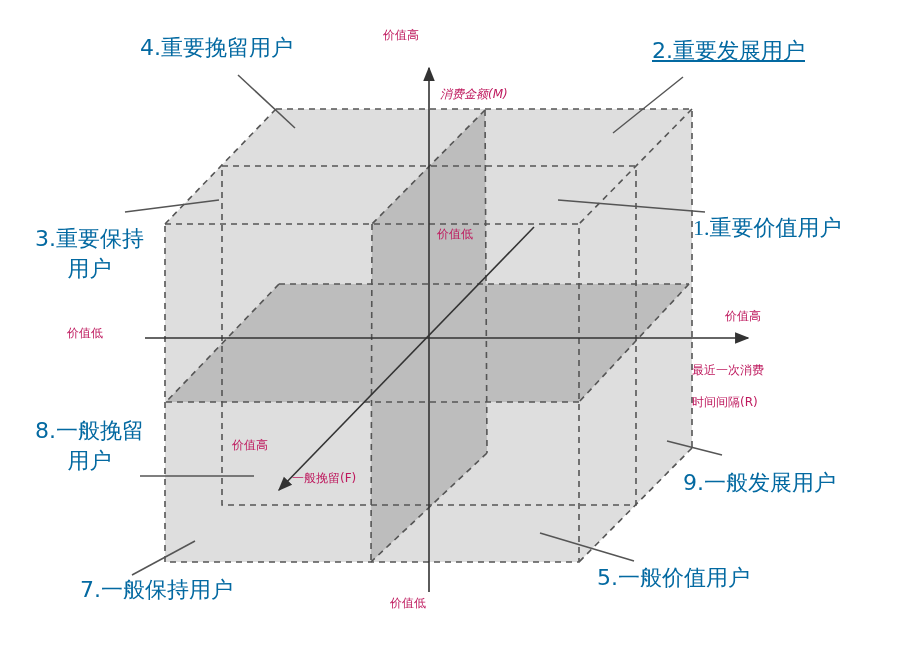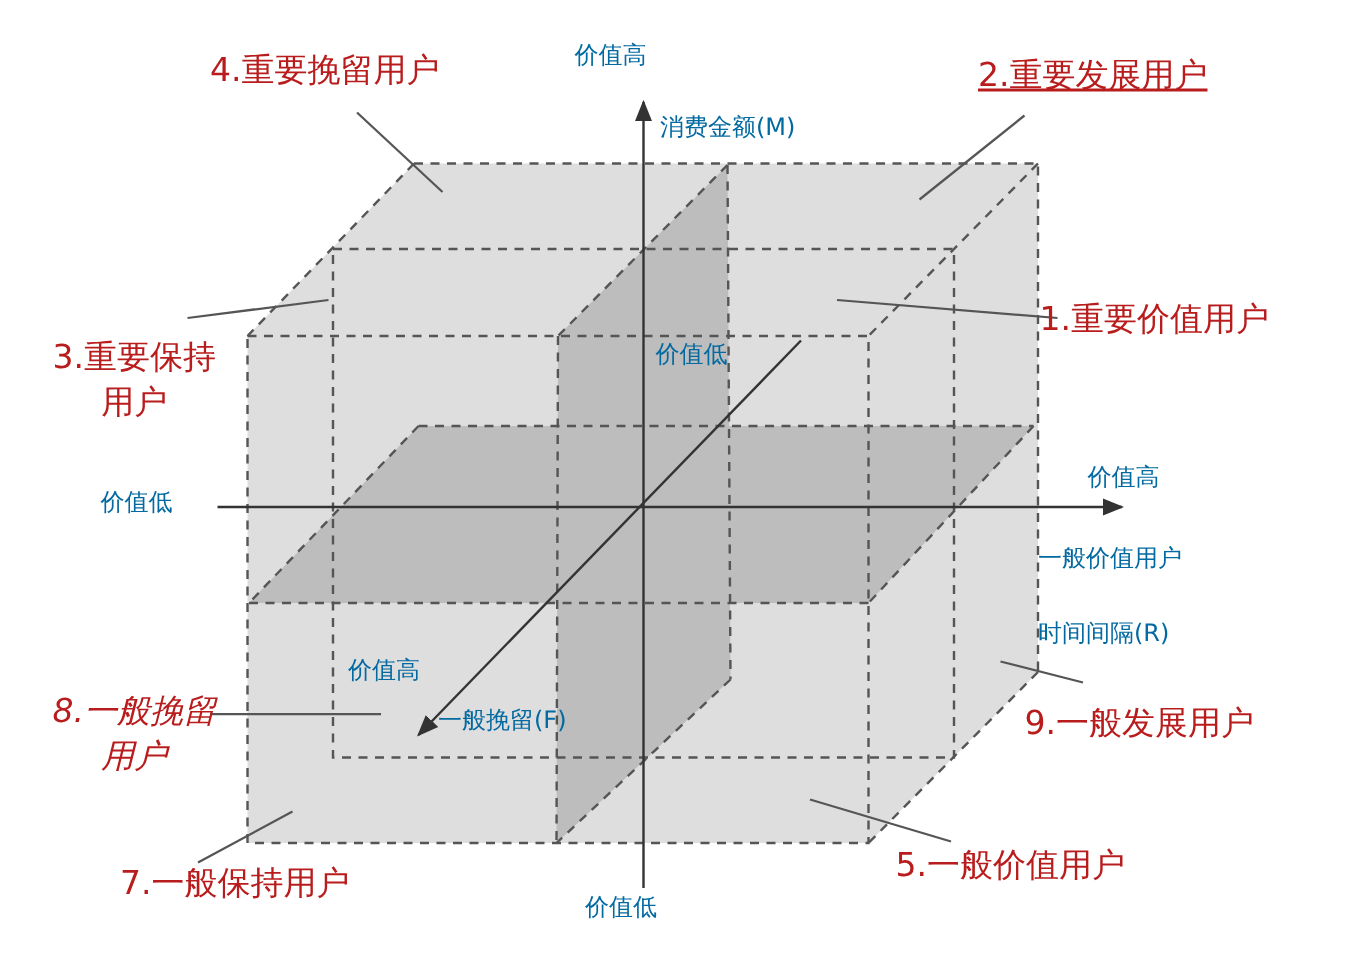--- a/index.html
+++ b/index.html
@@ -1,21 +1,21 @@
 <!DOCTYPE html>
 <html><head>
 <meta charset="utf-8">
 <style>
   html, body { margin: 0; padding: 0; background: #ffffff; }
   body { width: 898px; height: 650px; position: relative; overflow: hidden;
          font-family: "DejaVu Sans", "Liberation Sans", sans-serif; }
   #diagram { position: absolute; left: 0; top: 0; width: 898px; height: 650px; }
   .label { position: absolute; white-space: nowrap; line-height: 1; }
-  .seg-label { color: #b91c1c; font-size: 22px; }
-  .axis-label { color: #0369a1; font-size: 16px; }
+  .seg-label { color: #0369a1; font-size: 22px; }
+  .axis-label { color: #be185d; font-size: 12px; }
   .two-line { text-align: center; line-height: 30px; }
 </style>
 </head>
 <body>
 
 <svg id="diagram" width="898" height="650" viewBox="0 0 898 650" xmlns="http://www.w3.org/2000/svg">
   <defs>
     <marker id="arrowhead" viewBox="0 0 10 10" refX="9" refY="5" markerWidth="9" markerHeight="9" orient="auto-start-reverse">
       <path d="M0,1 L10,5 L0,9 z" fill="#333333"></path>
     </marker>
@@ -64,38 +64,38 @@
     <line x1="125" y1="212" x2="219" y2="200"></line>
     <line x1="558" y1="200" x2="705" y2="212"></line>
     <line x1="140" y1="476" x2="254" y2="476"></line>
     <line x1="132" y1="575" x2="195" y2="541"></line>
     <line x1="667" y1="441" x2="722" y2="455"></line>
     <line x1="540" y1="533" x2="634" y2="561"></line>
   </g>
 </svg>
 
 <div class="label axis-label" style="left:383px; top:29px;">价值高</div>
-<div class="label axis-label" style="left:440px; top:77px;">消费金额(M)</div>
+<div class="label axis-label" style="left:440px; top:88px;font-style:italic;">消费金额(M)</div>
 <div class="label axis-label" style="left:390px; top:597px;">价值低</div>
 
 <div class="label axis-label" style="left:67px; top:327px;">价值低</div>
 <div class="label axis-label" style="left:725px; top:310px;">价值高</div>
-<div class="label axis-label" style="left:692px; top:364px;">一般价值用户</div>
-<div class="label axis-label" style="left:692px; top:414px;">时间间隔(R)</div>
+<div class="label axis-label" style="left:692px; top:364px;">最近一次消费</div>
+<div class="label axis-label" style="left:692px; top:396px;">时间间隔(R)</div>
 
 <div class="label axis-label" style="left:437px; top:228px;">价值低</div>
 <div class="label axis-label" style="left:232px; top:439px;">价值高</div>
 <div class="label axis-label" style="left:292px; top:472px;">一般挽留(F)</div>
 
 <div class="label seg-label" style="left:140px; top:37px;">4.重要挽留用户</div>
 <div class="label seg-label" style="left:652px; top:40px;text-decoration:underline;">2.重要发展用户</div>
 <div class="label seg-label two-line" style="left:35px; top:224px;">
   <div>3.重要保持</div>
   <div>用户</div>
 </div>
-<div class="label seg-label" style="left:693px; top:203px;">1.重要价值用户</div>
-<div class="label seg-label two-line" style="left:35px; top:460px;font-style:italic;">
+<div class="label seg-label" style="left:693px; top:217px;font-family:Liberation Serif, serif;">1.重要价值用户</div>
+<div class="label seg-label two-line" style="left:35px; top:416px;">
   <div>8.一般挽留</div>
   <div>用户</div>
 </div>
 <div class="label seg-label" style="left:60px; top:579px;margin-left:20px;">7.一般保持用户</div>
 <div class="label seg-label" style="left:683px; top:472px;">9.一般发展用户</div>
 <div class="label seg-label" style="left:597px; top:567px;">5.一般价值用户</div>
 
 </body></html>

